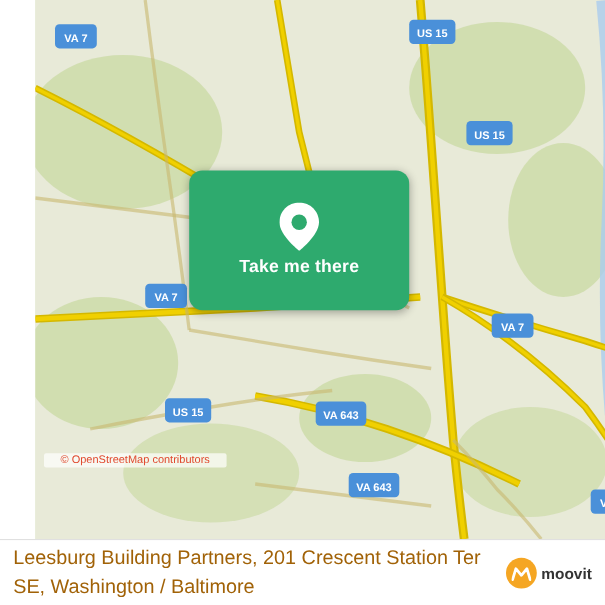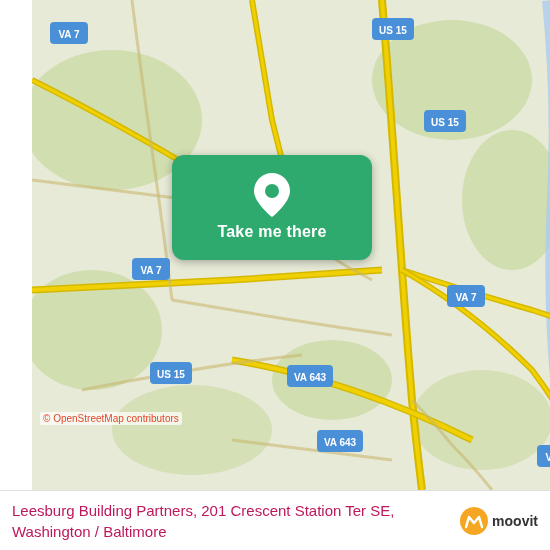--- a/index.html
+++ b/index.html
@@ -35,21 +35,21 @@
       width: 100%;
       height: 100%;
     }
 
     
     .take-me-there-btn {
       position: absolute;
       top: 155px;
       left: 140px;
       width: 200px;
-      height: 105px;
+      height: 127px;
       background-color: #2eaa6e;
       border-radius: 12px;
       display: flex;
       flex-direction: column;
       align-items: center;
       justify-content: center;
       cursor: pointer;
       box-shadow: 0 2px 8px rgba(0,0,0,0.3);
       gap: 8px;
     }
@@ -79,22 +79,22 @@
       align-items: center;
       justify-content: space-between;
       padding: 0 12px;
       border-top: 1px solid #e0e0e0;
       position: absolute;
       bottom: 0;
     }
 
     .info-text {
       flex: 1;
-      font-size: 15px;
-      color: #be185d;
+      font-size: 18px;
+      color: #a16207;
       line-height: 1.4;
     }
 
     .moovit-logo {
       display: flex;
       align-items: center;
       gap: 4px;
       flex-shrink: 0;
     }
 
@@ -118,21 +118,21 @@
     }
 
     
     .osm-credit {
       position: absolute;
       bottom: 65px;
       left: 8px;
       font-size: 10px;
       color: #555;
       background: rgba(255,255,255,0.7);
-      padding: 1px 3px;
+      padding: 1px 15px;
       border-radius: 2px;
     }
 
     .osm-credit span {
       color: #e0472c;
     }
   </style>
 </head>
 <body>
 

